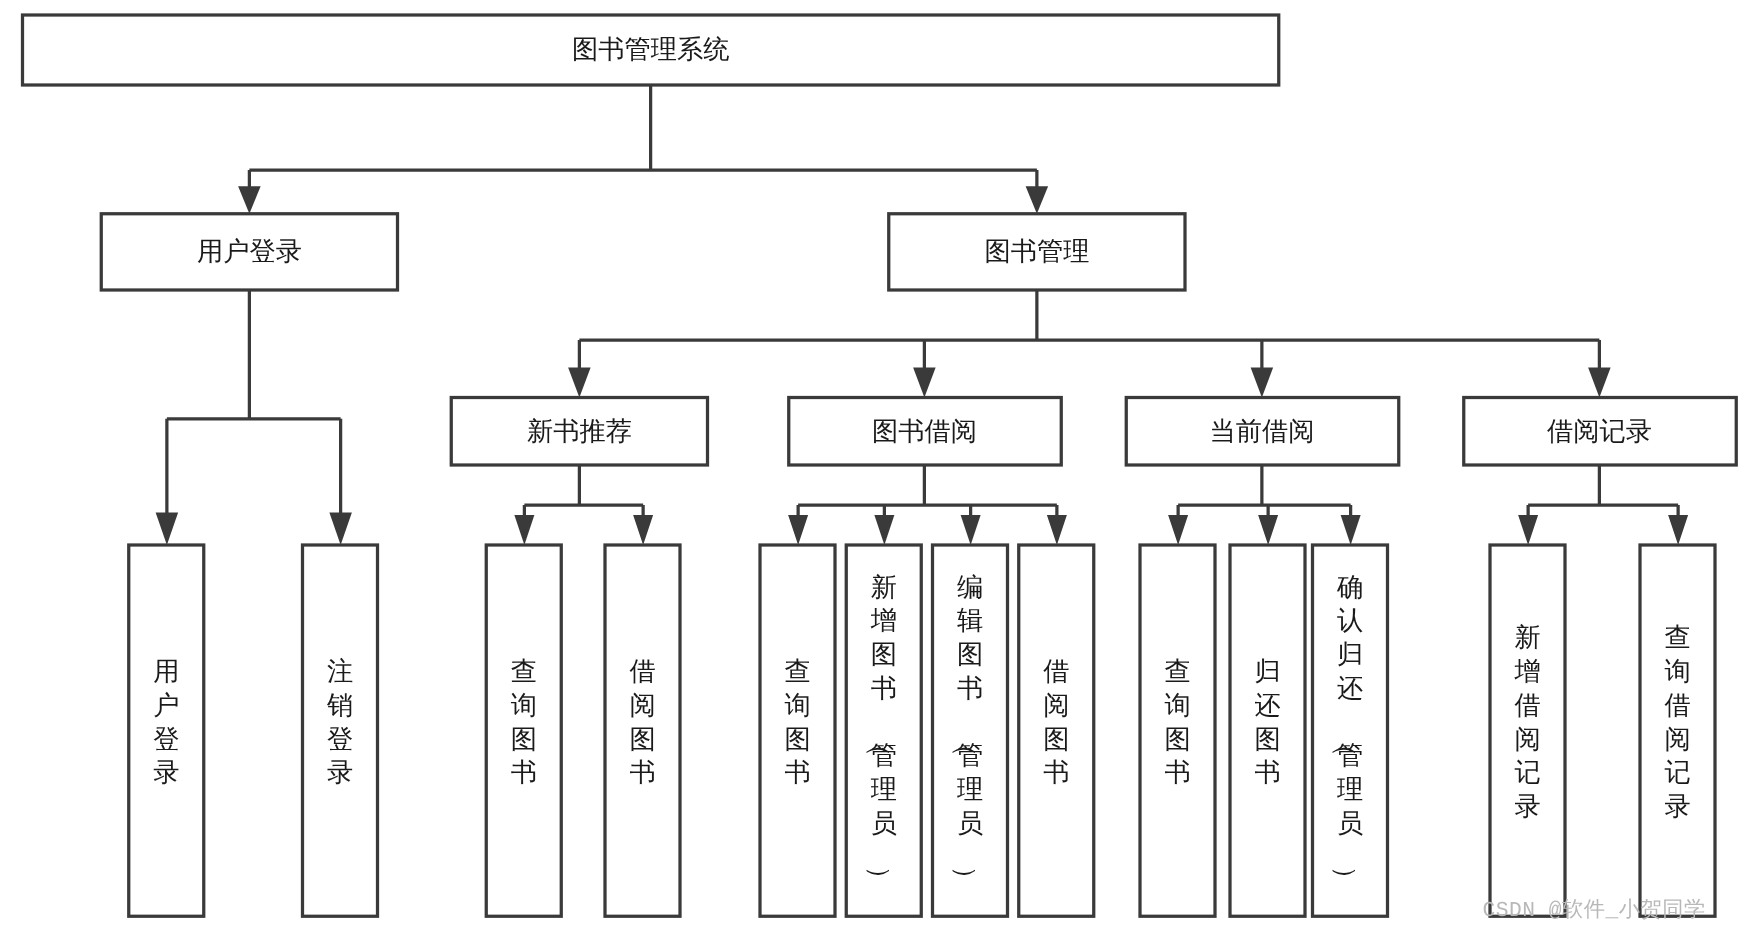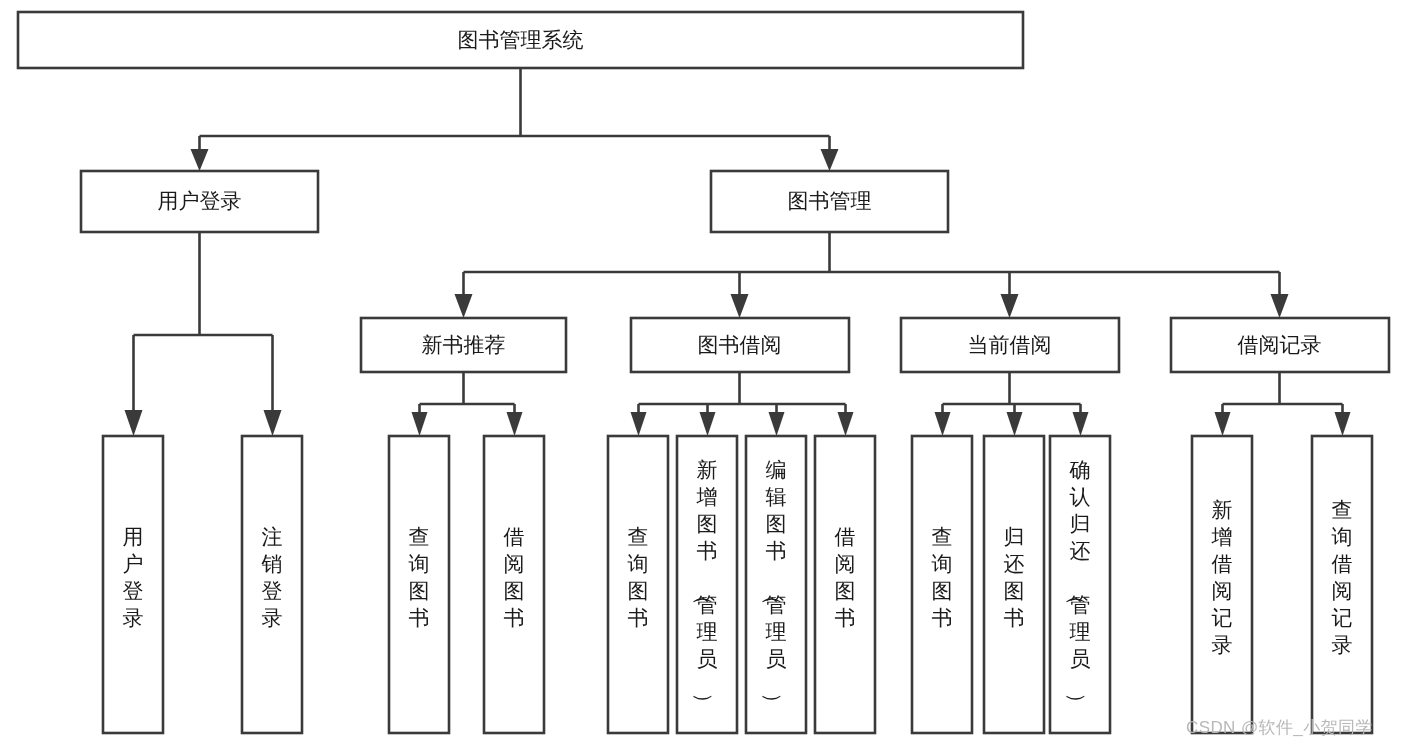--- a/index.html
+++ b/index.html
@@ -51,21 +51,21 @@
   }
   .node-label-v {
     font-family: "DejaVu Sans", "Liberation Sans", sans-serif;
     font-size: 21px;
     fill: #1a1a1a;
     text-anchor: middle;
     white-space: pre;
   }
   .watermark-text {
     position: absolute;
-    font-family: Liberation Sans, sans-serif;
+    font-family: Liberation Mono, monospace;
     font-size: 17px;
     color: #b8b8b8;
     left: 1186px;
     top: 716px;
     letter-spacing: 0.4px;
     user-select: none;
     pointer-events: none;
   }
 </style>
 </head>

